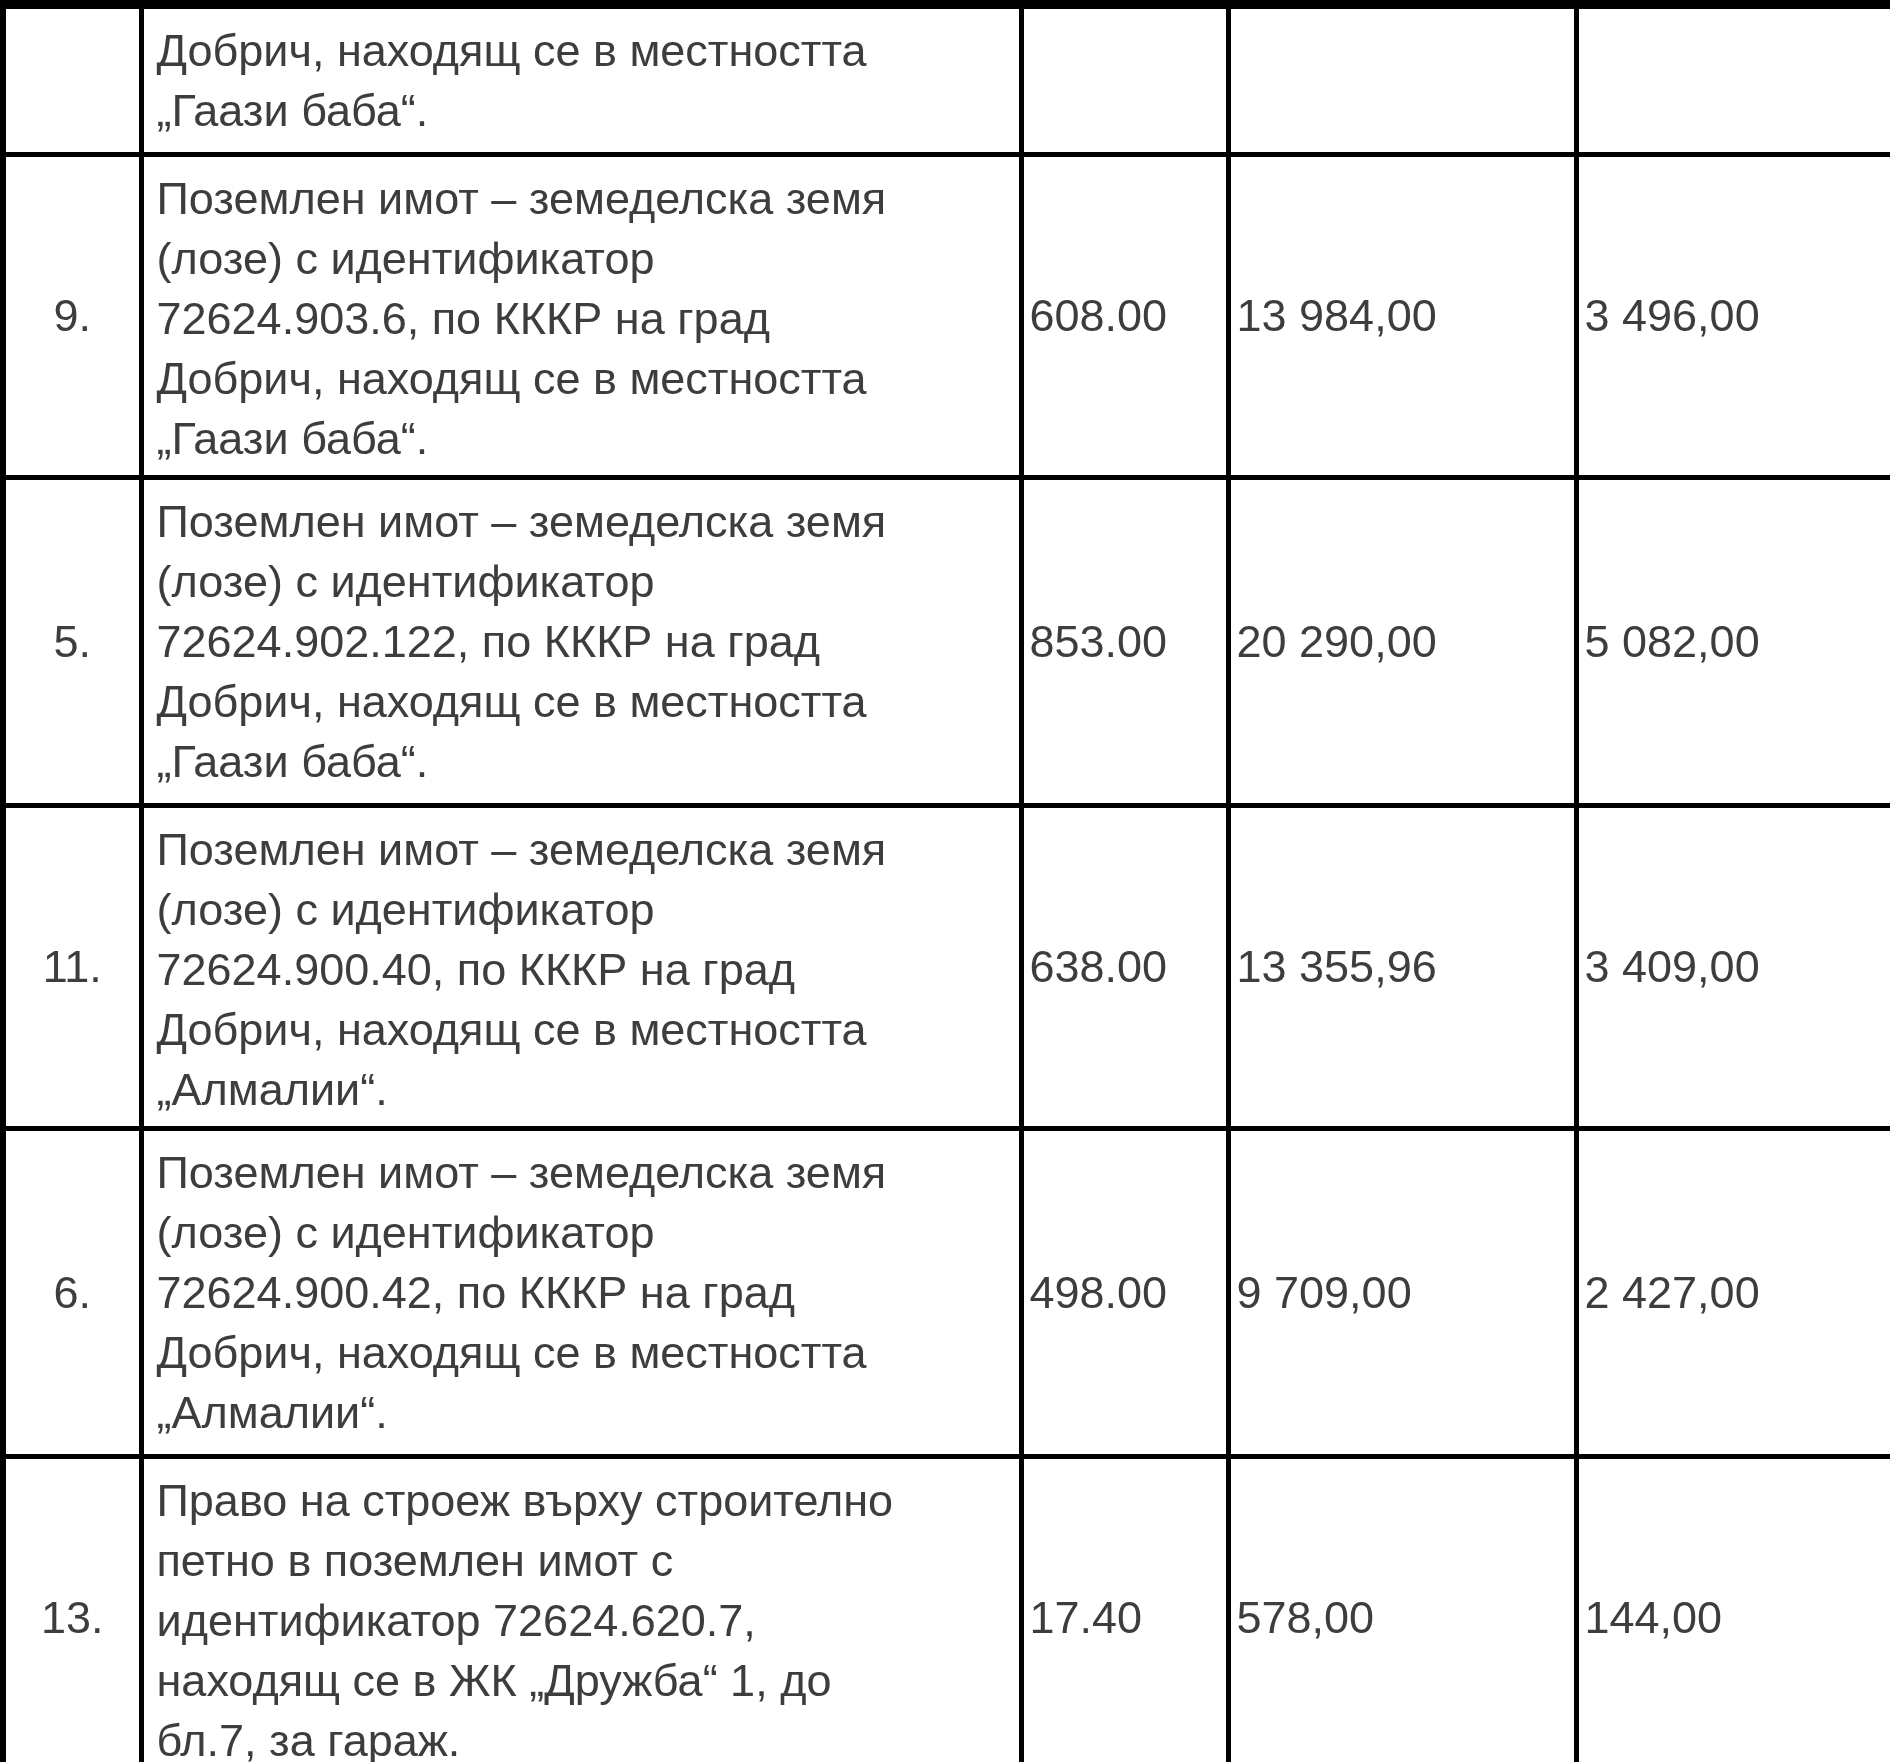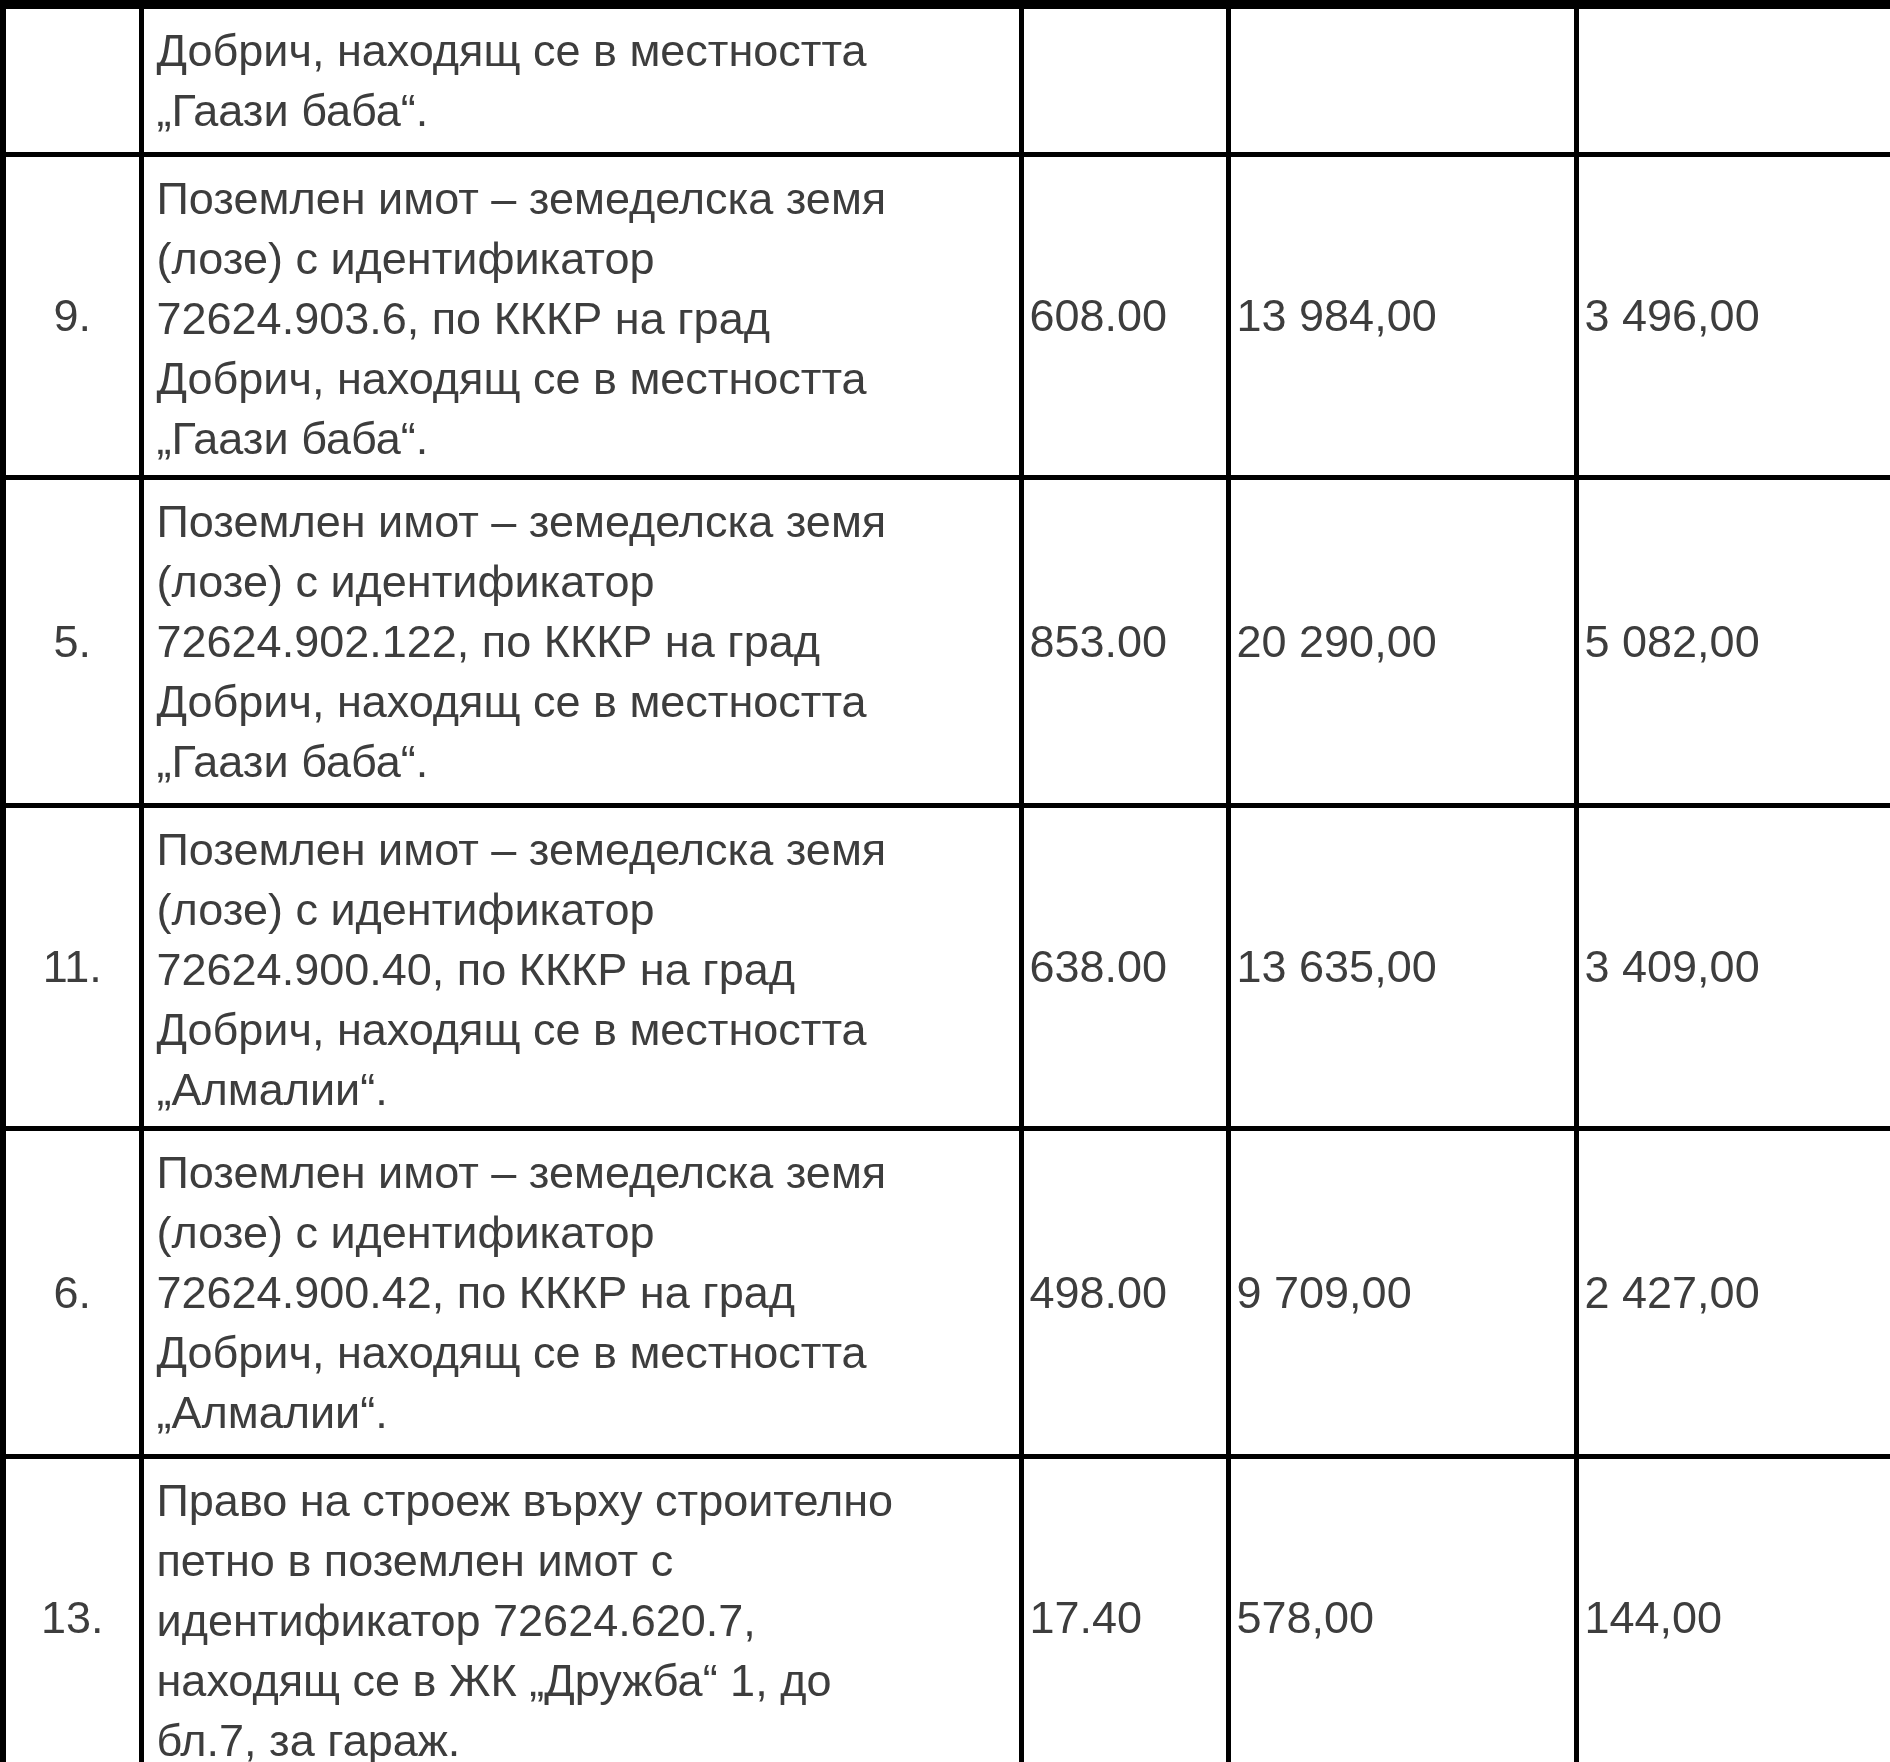--- a/index.html
+++ b/index.html
@@ -93,21 +93,21 @@
     <td class="col-val">5 082,00</td>
   </tr>
       <tr class="row-3">
     <td class="col-num">11.</td>
     <td class="col-desc">Поземлен имот – земеделска земя
 (лозе) с идентификатор
 72624.900.40, по КККР на град
 Добрич, находящ се в местността
 „Алмалии“.</td>
     <td class="col-val">638.00</td>
-    <td class="col-val">13 635,00</td>
+    <td class="col-val">13 355,96</td>
     <td class="col-val">3 409,00</td>
   </tr>
       <tr class="row-4">
     <td class="col-num">6.</td>
     <td class="col-desc">Поземлен имот – земеделска земя
 (лозе) с идентификатор
 72624.900.42, по КККР на град
 Добрич, находящ се в местността
 „Алмалии“.</td>
     <td class="col-val">498.00</td>

